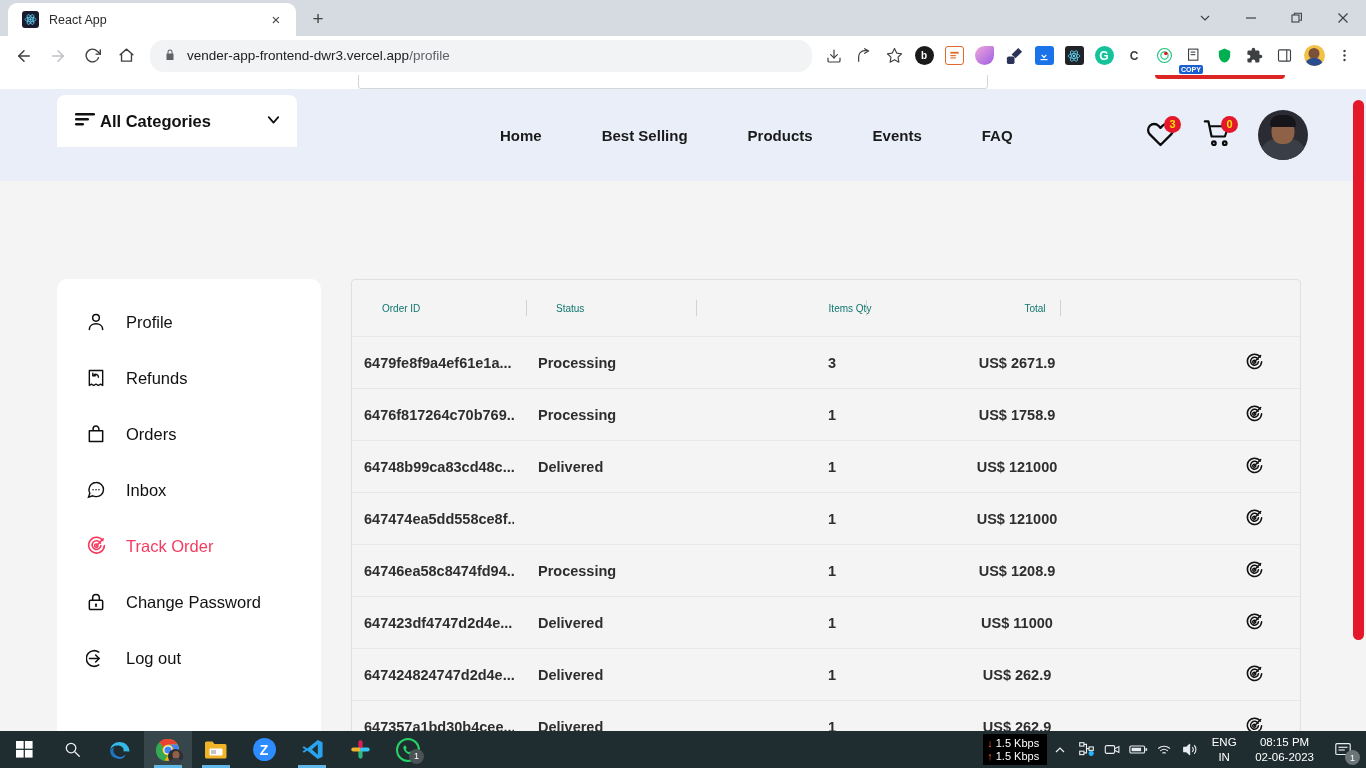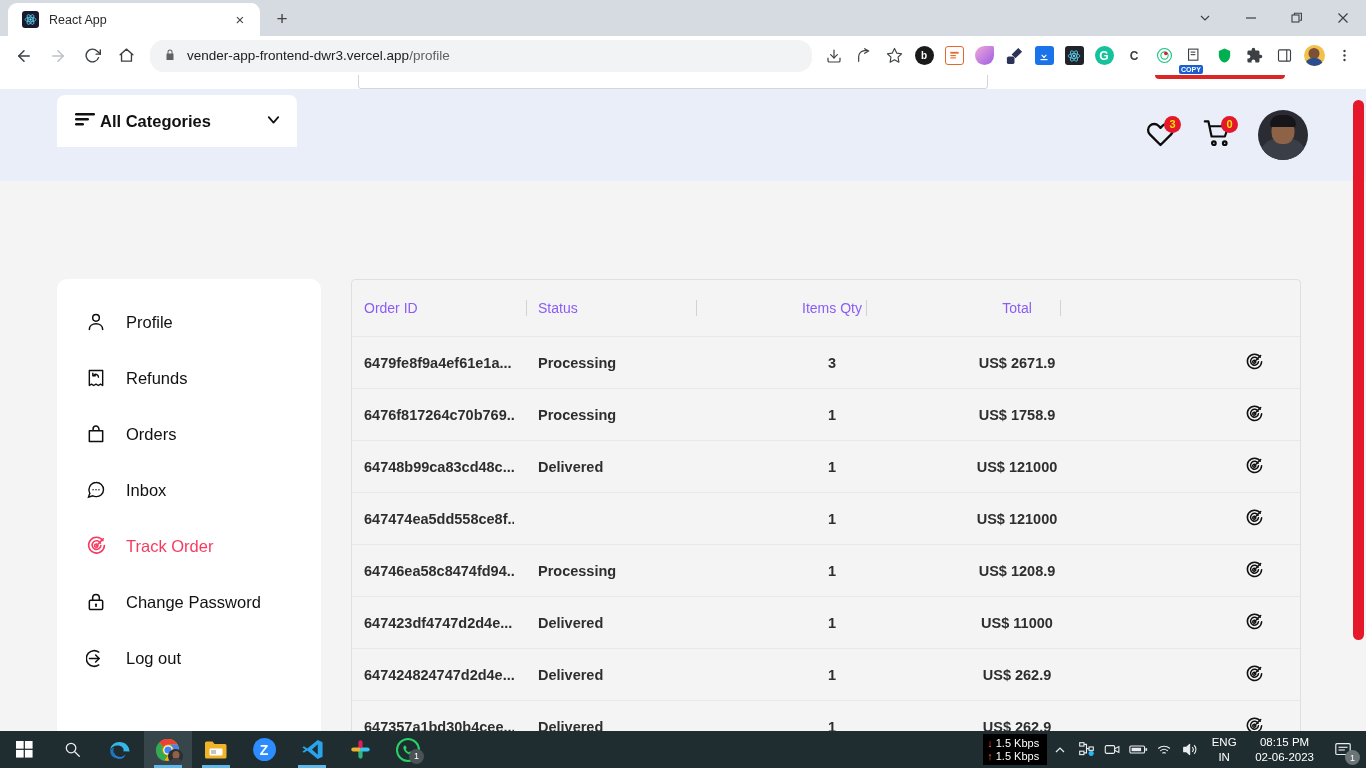--- a/index.html
+++ b/index.html
@@ -8,21 +8,21 @@
     overflow: hidden;
     font-family: "Liberation Sans", sans-serif;
     background: #d6dbe1;
   }
 
   
   .browser { width: 1366px; height: 731px; background: #d6dbe1; position: relative; }
 
   .tabstrip { height: 36px; display: flex; align-items: flex-end; padding-left: 8px; position: relative; }
   .tab {
-    width: 252px; height: 33px; background: #ffffff;
+    width: 288px; height: 33px; background: #ffffff;
     border-radius: 9px 9px 0 0;
     display: flex; align-items: center; gap: 10px;
     padding: 0 10px 0 14px;
   }
   .tab-favicon { width: 17px; height: 17px; border-radius: 3px; background: #1a1a2e;
     display: flex; align-items: center; justify-content: center; flex: 0 0 auto; }
   .tab-title { font-size: 12.5px; color: #2b2b2b; flex: 1; white-space: nowrap; overflow: hidden; }
   .tab-close { font-size: 15px; color: #444; width: 20px; text-align: center; line-height: 1; }
   .newtab { width: 28px; height: 28px; margin: 0 0 3px 8px; display: flex; align-items: center;
     justify-content: center; font-size: 19px; color: #444; }
@@ -98,21 +98,21 @@
   .side-item.active .sicon { color: #f63b60; }
   .sicon { width: 22px; height: 22px; color: #0f0f0f; display: flex; align-items: center; justify-content: center; }
 
   .table-card {
     position: absolute; left: 351px; top: 98px; width: 950px; height: 520px;
     background: #f4f4f4; border: 1px solid #e0e0e0; border-radius: 4px;
     overflow: hidden;
   }
   .thead { display: flex; height: 57px; align-items: center; border-bottom: 1px solid #e8e8e8;
     position: relative; }
-  .th { font-size: 14px; color: #8b5cf6; position: relative; }
+  .th { font-size: 10px; color: #0f766e; position: relative; margin-left: 18px; }
   .th-sep { position: absolute; top: 50%; transform: translateY(-50%); width: 1px; height: 16px;
     background: #d2d2d2; }
   .row { display: flex; height: 52px; align-items: center; border-bottom: 1px solid #e8e8e8;
     position: relative; font-size: 14.5px; color: #2e2e2e; font-weight: bold; }
   .c-id { position: absolute; left: 12px; width: 150px; white-space: nowrap; overflow: hidden; }
   .c-status { position: absolute; left: 186px; width: 140px; }
   .c-qty { position: absolute; left: 440px; width: 80px; text-align: center; }
   .c-total { position: absolute; left: 570px; width: 190px; text-align: center; }
   .c-action { position: absolute; left: 880px; width: 44px; display: flex; justify-content: center; }
 
@@ -355,20 +355,27 @@
             </svg>
         </span>
         <span class="cat-label">All Categories</span>
         <span>
           <svg width="19" height="19" viewBox="0 0 24 24" fill="none" stroke="#111" stroke-width="2.2" stroke-linecap="round" stroke-linejoin="round">
               <polyline points="6 9 12 16 18 9"></polyline>
             </svg>
         </span>
       </div>
 
+      <div class="nav">
+        <a href="#">Home</a>
+        <a href="#">Best Selling</a>
+        <a href="#">Products</a>
+        <a href="#">Events</a>
+        <a href="#">FAQ</a>
+      </div>
 
       <div class="header-right">
         <div class="icon-wrap">
           <span>
             <svg width="29" height="29" viewBox="0 0 24 24" fill="none" stroke="#0b0b0b" stroke-width="1.9" stroke-linejoin="round">
                 <path d="M20.8 5.6a5 5 0 0 0-7.1 0L12 7.3l-1.7-1.7a5 5 0 1 0-7.1 7.1l8.8 8.8 8.8-8.8a5 5 0 0 0 0-7.1z"></path>
               </svg>
           </span>
           <span class="badge">3</span>
         </div>

